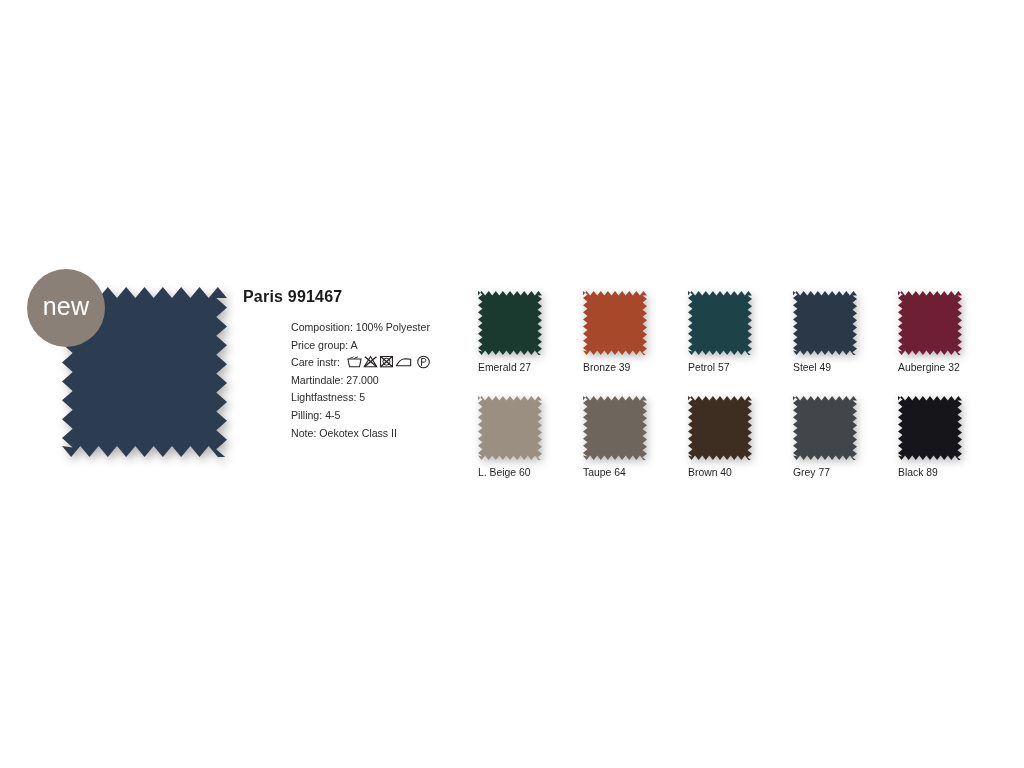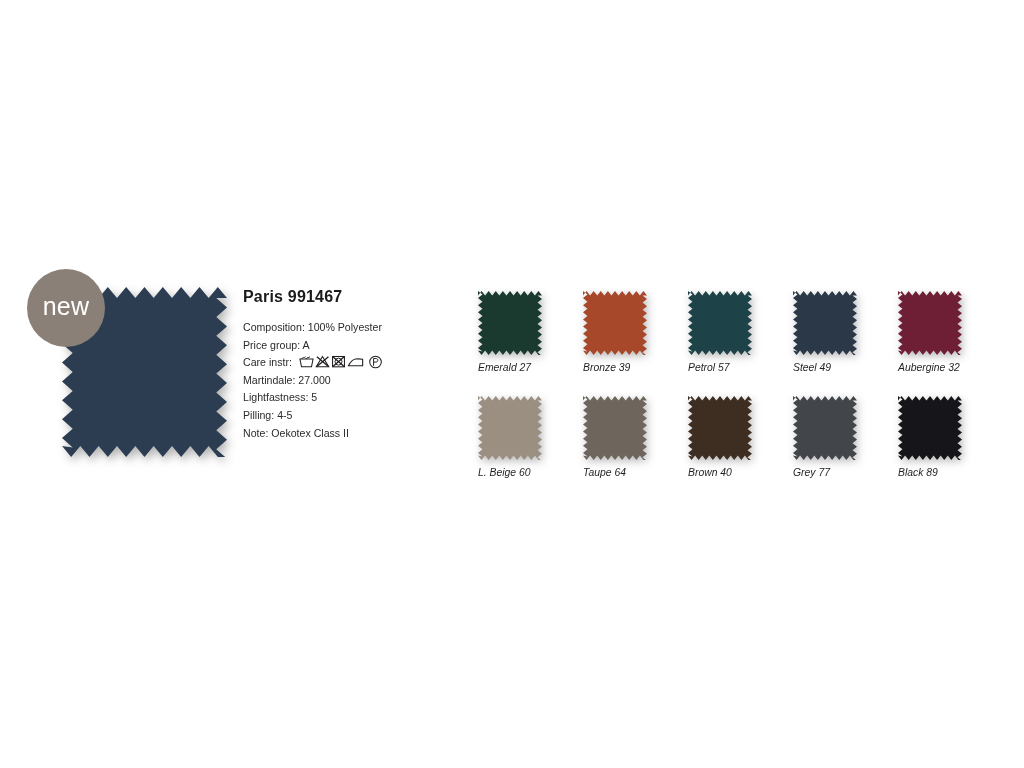--- a/index.html
+++ b/index.html
@@ -77,21 +77,21 @@
     color: #1b1b1b;
   }
   .spec-line {
     font-size: 10.6px;
     line-height: 17.6px;
     color: #2b2b2b;
     white-space: nowrap;
     display: flex;
     align-items: center;
   }
-  .spec-line .lbl { display: inline-block; }
+  .spec-line .lbl { display: inline-block; margin-left: 48px; }
   .care-icons {
     display: inline-flex;
     align-items: center;
     gap: 1px;
     margin-left: 7px;
     transform: translateY(-1px);
   }
   .care-icons svg { display: block; }
 
   
@@ -100,21 +100,20 @@
     left: 478px;
     top: 291px;
   }
   .color-row {
     display: flex;
     gap: 0px;
   }
   .color-row + .color-row { margin-top: 22px; }
   .color-cell {
     width: 105px;
-    font-style: italic;
   }
   .color-swatch {
     width: 64px;
     height: 64px;
     filter: drop-shadow(2px 3px 4px rgba(0,0,0,0.28));
   }
   .color-swatch svg { display: block; width: 100%; height: 100%; }
   .color-label {
     margin-top: 6px;
     font-size: 10.4px;

